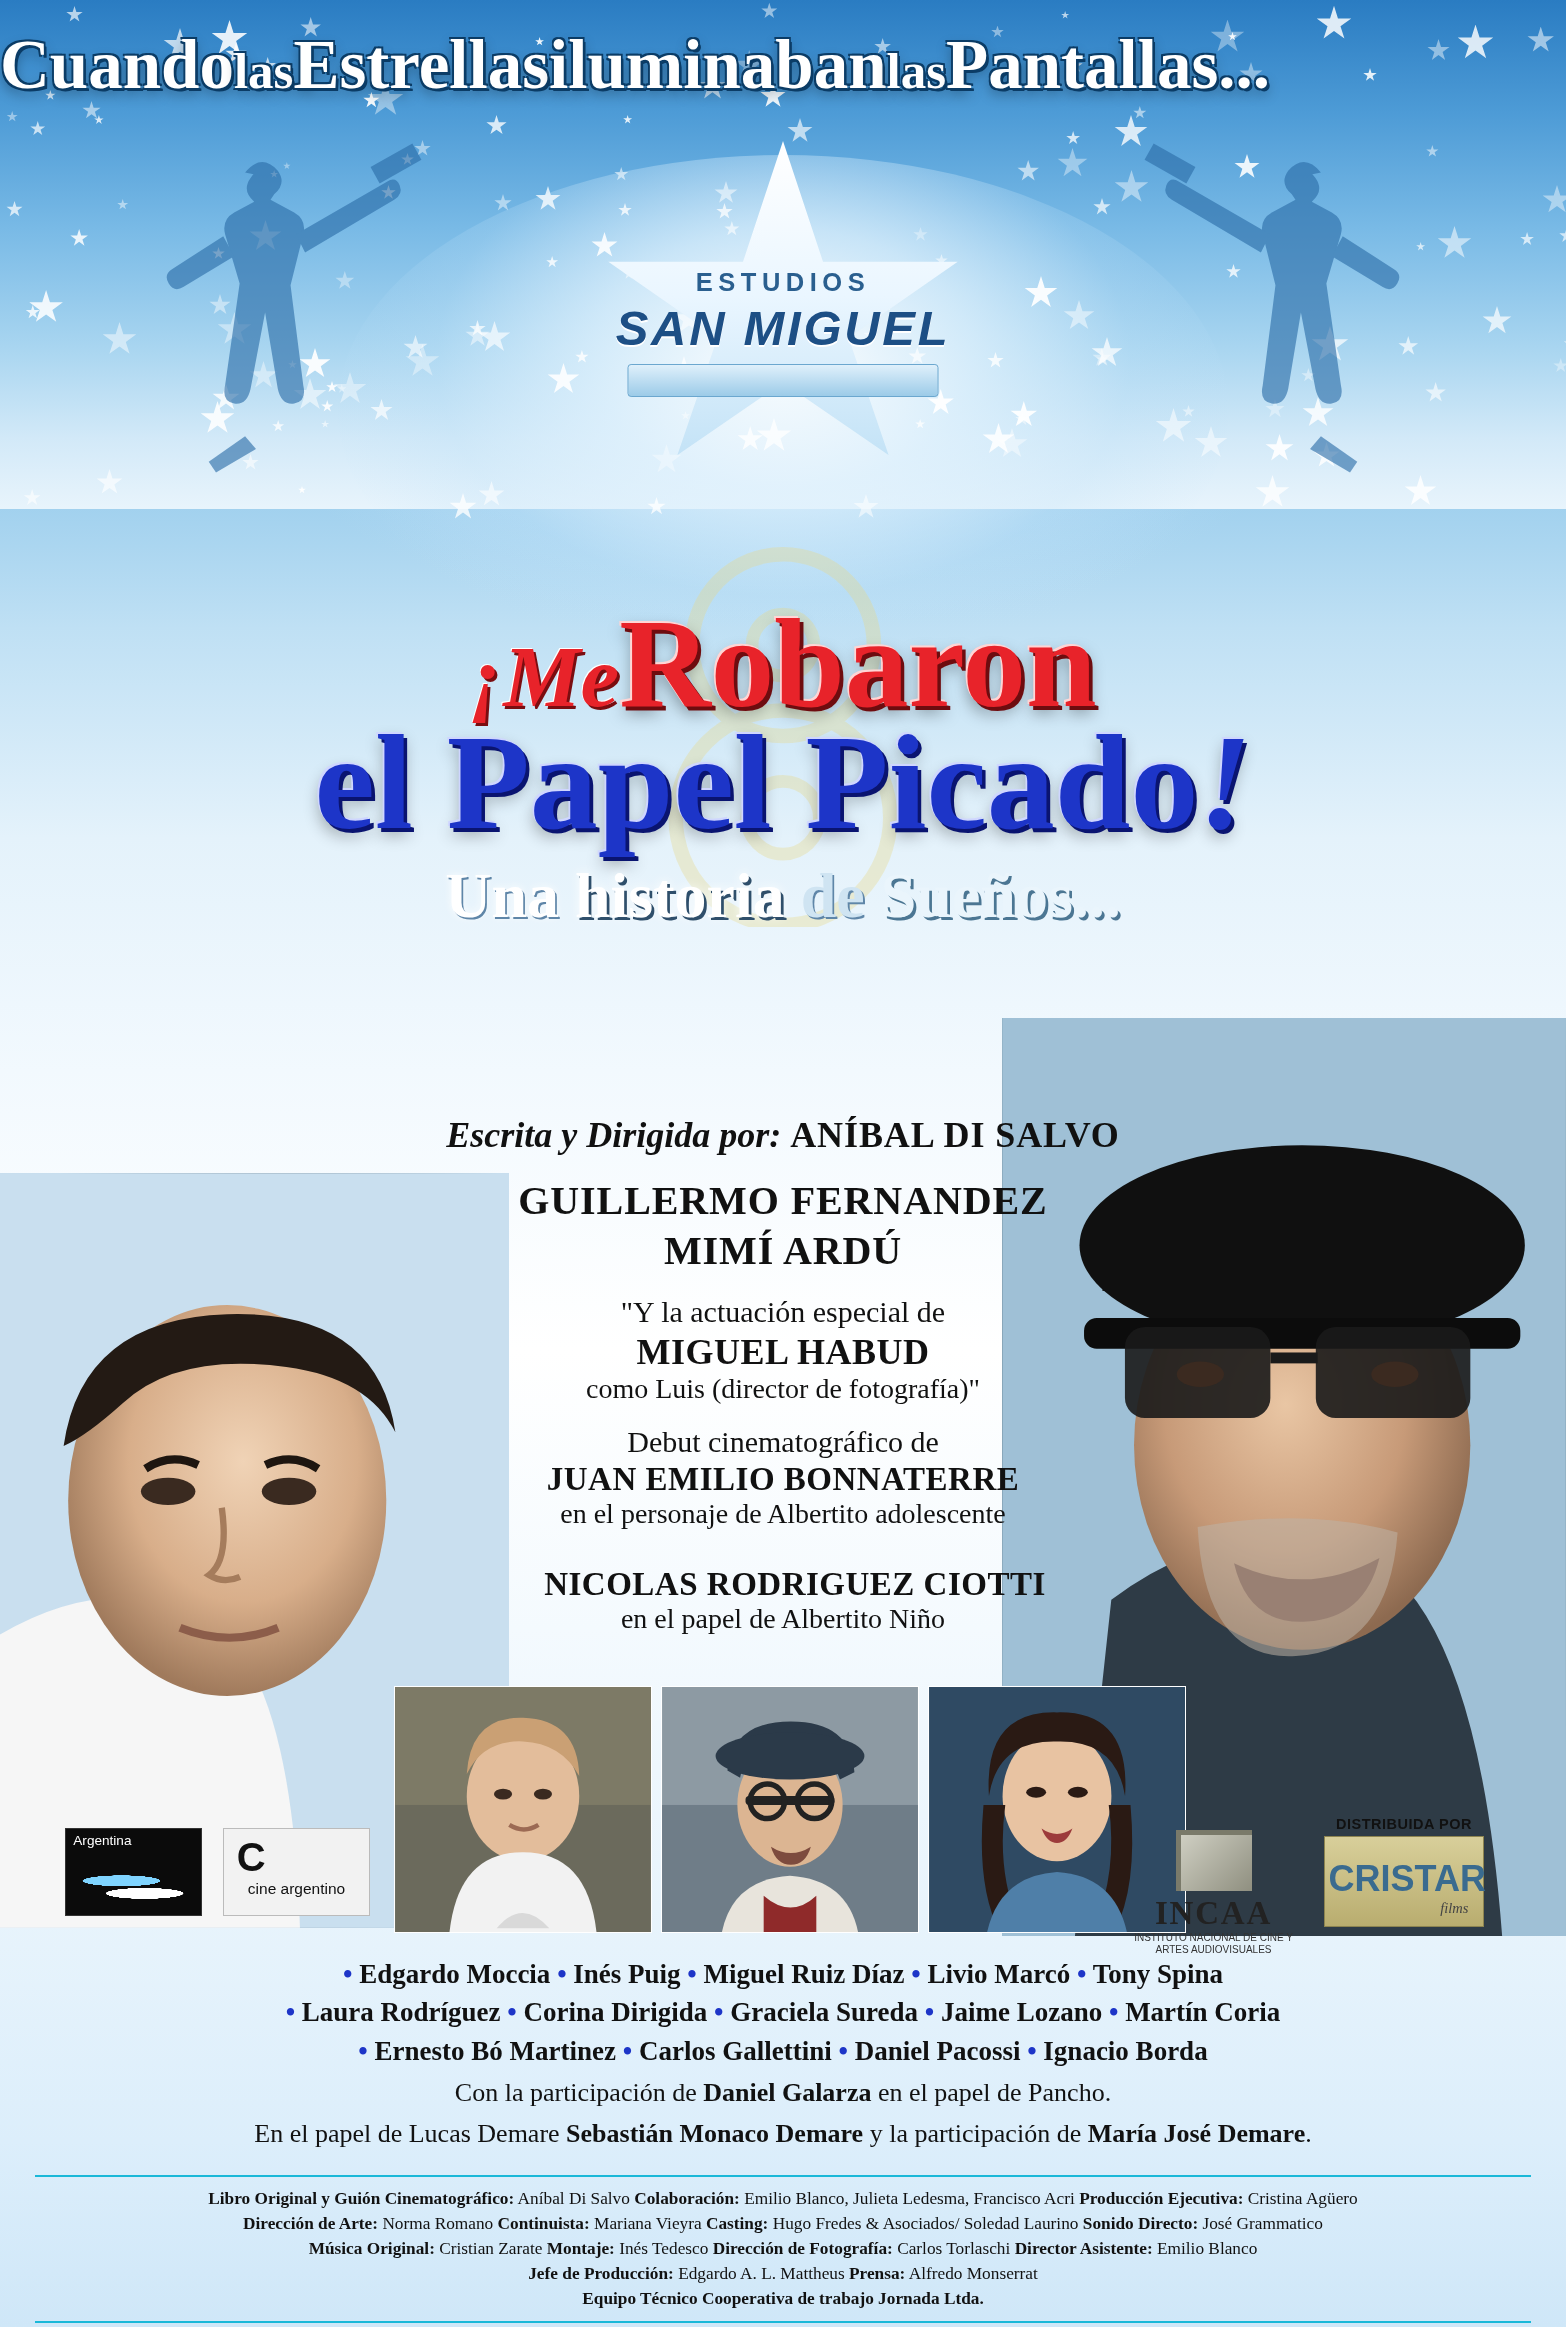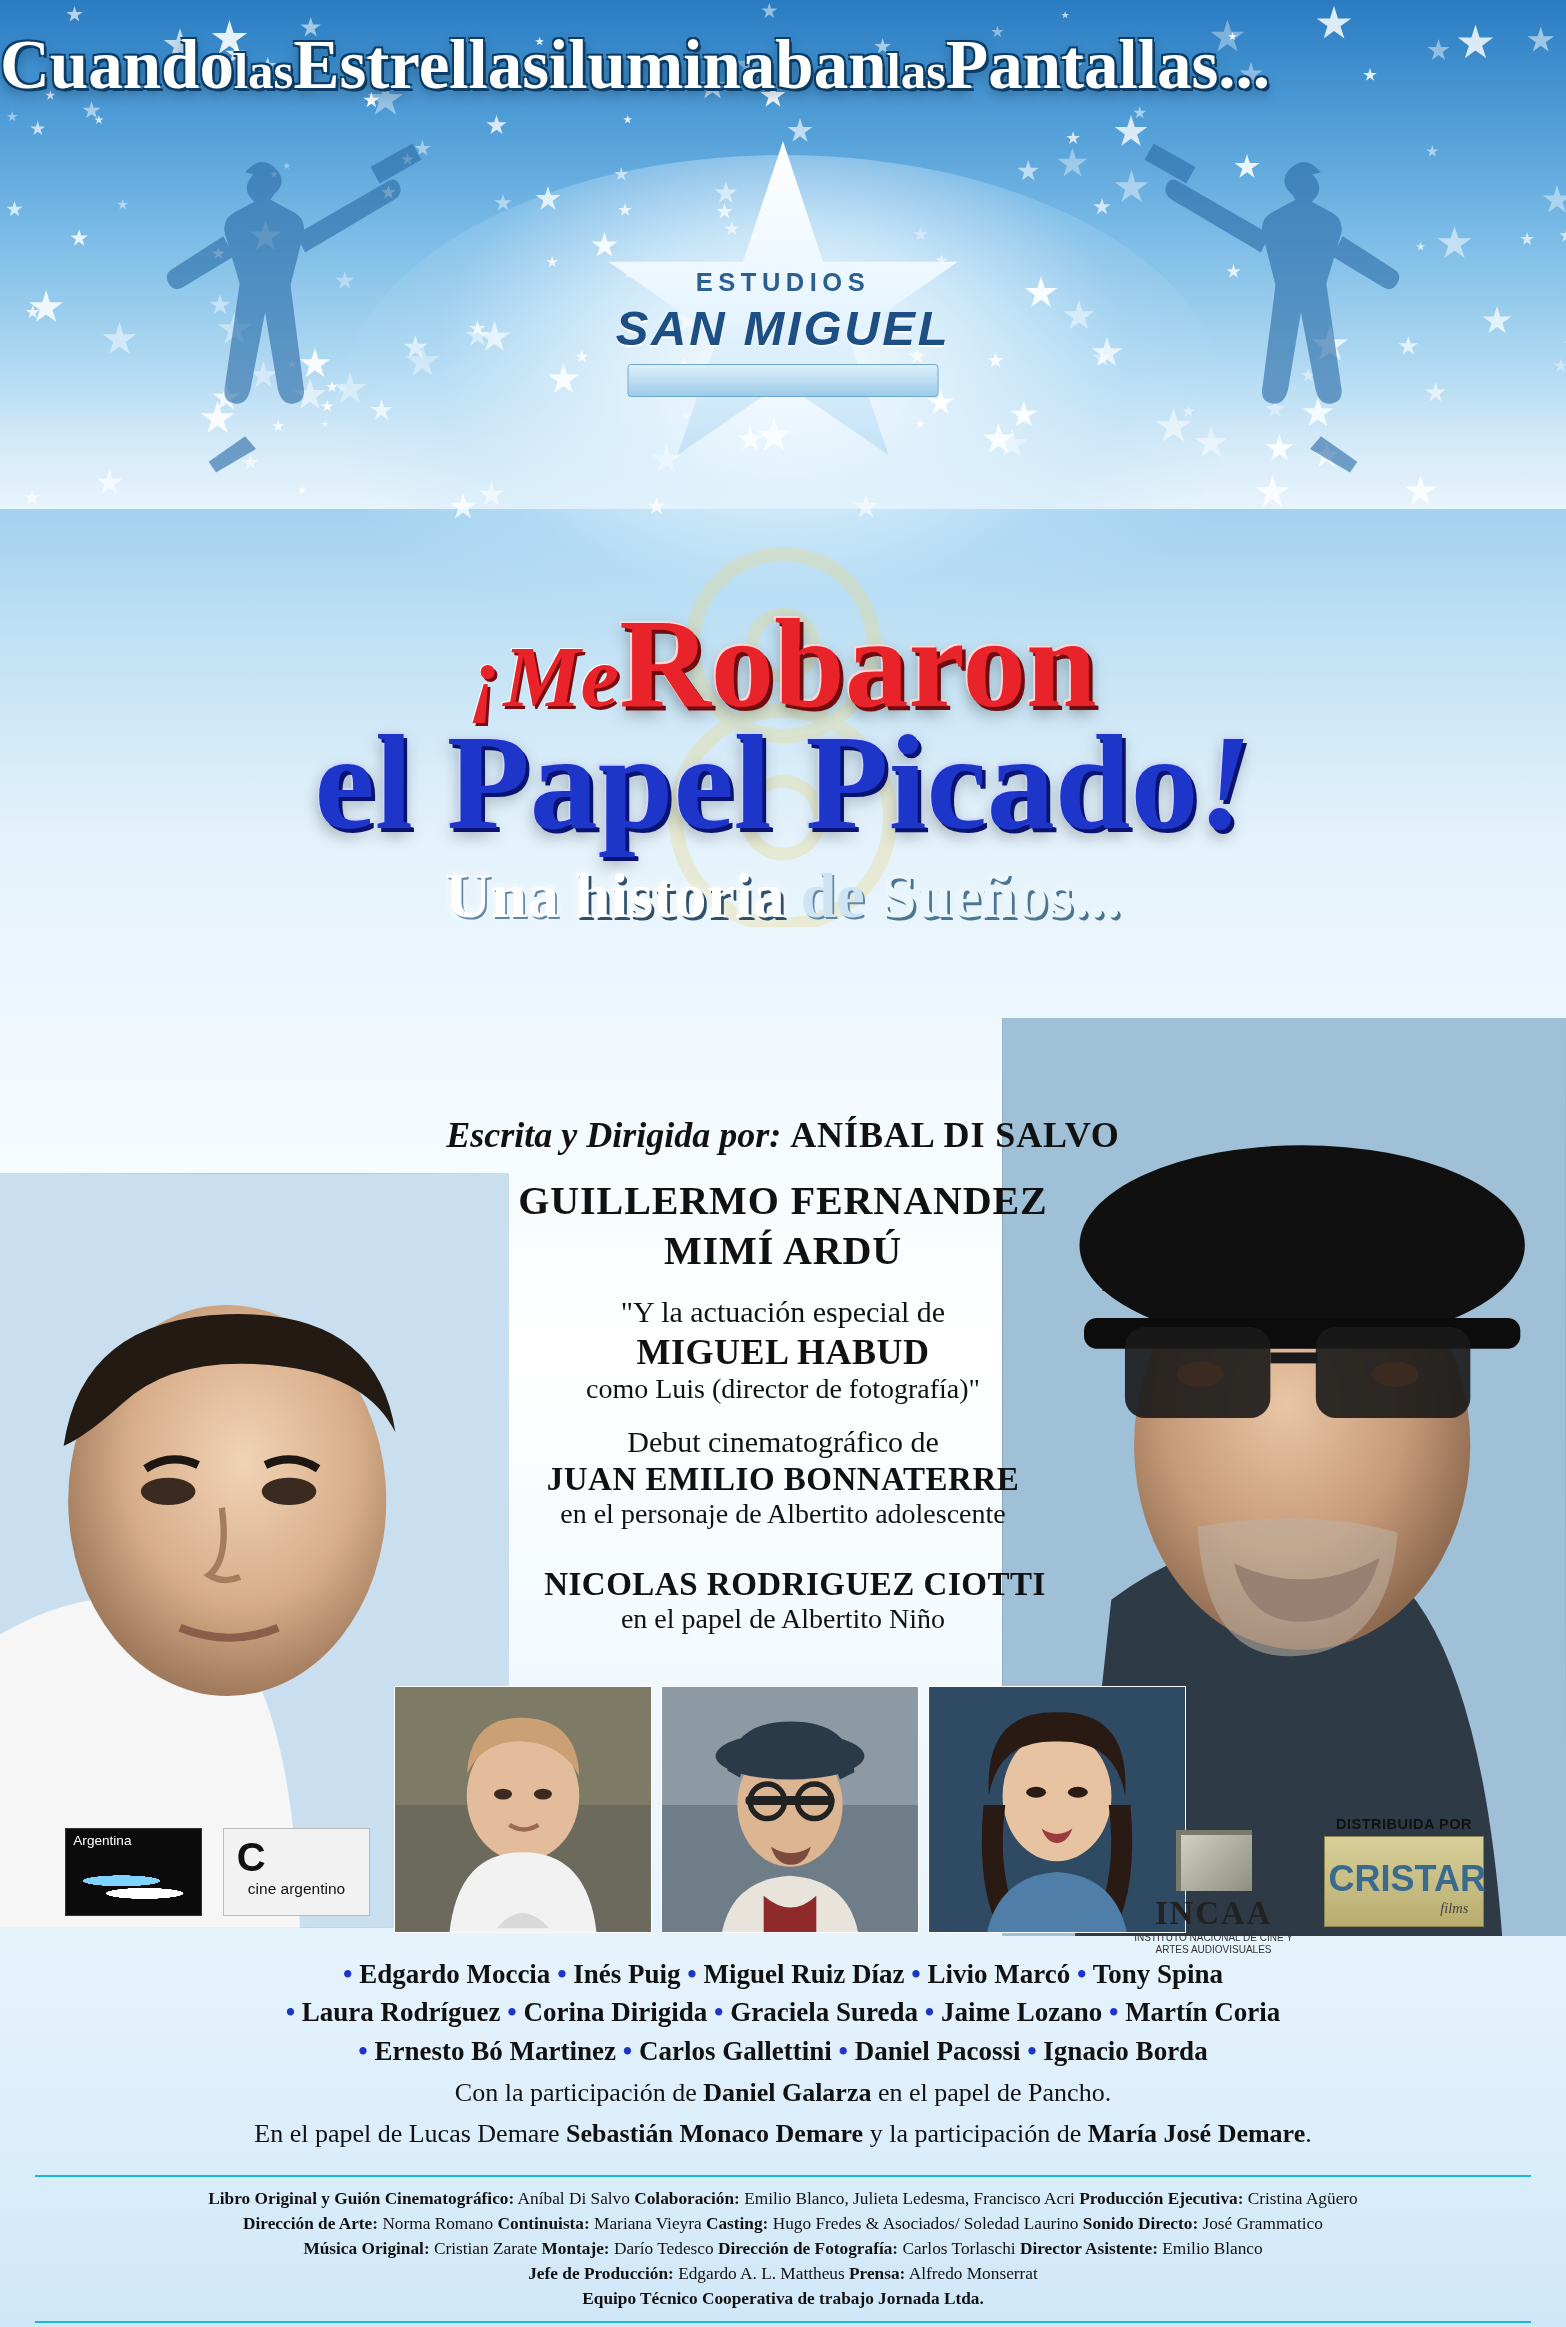--- a/index.html
+++ b/index.html
@@ -552,21 +552,21 @@
   </div>
 
   <div class="techbar">
     <div>
       <b>Libro Original y Guión Cinematográfico:</b><span> Aníbal Di Salvo </span><b>Colaboración:</b><span> Emilio Blanco, Julieta Ledesma, Francisco Acri </span><b>Producción Ejecutiva:</b><span> Cristina Agüero</span>
     </div>
     <div>
       <b>Dirección de Arte:</b><span> Norma Romano </span><b>Continuista:</b><span> Mariana Vieyra </span><b>Casting:</b><span> Hugo Fredes &amp; Asociados/ Soledad Laurino </span><b>Sonido Directo:</b><span> José Grammatico</span>
     </div>
     <div>
-      <b>Música Original:</b><span> Cristian Zarate </span><b>Montaje:</b><span> Darío Tedesco </span><b>Dirección de Fotografía:</b><span> Carlos Torlaschi </span><b>Director Asistente:</b><span> Emilio Blanco</span>
+      <b>Música Original:</b><span> Cristian Zarate </span><b>Montaje:</b><span> Inés Tedesco </span><b>Dirección de Fotografía:</b><span> Carlos Torlaschi </span><b>Director Asistente:</b><span> Emilio Blanco</span>
     </div>
     <div>
       <b>Jefe de Producción:</b><span> Edgardo A. L. Mattheus  </span><b>Prensa:</b><span> Alfredo Monserrat</span>
     </div>
     <div>
       <b>Equipo Técnico Cooperativa de trabajo Jornada Ltda.</b>
     </div>
   </div>
 
 </div>

